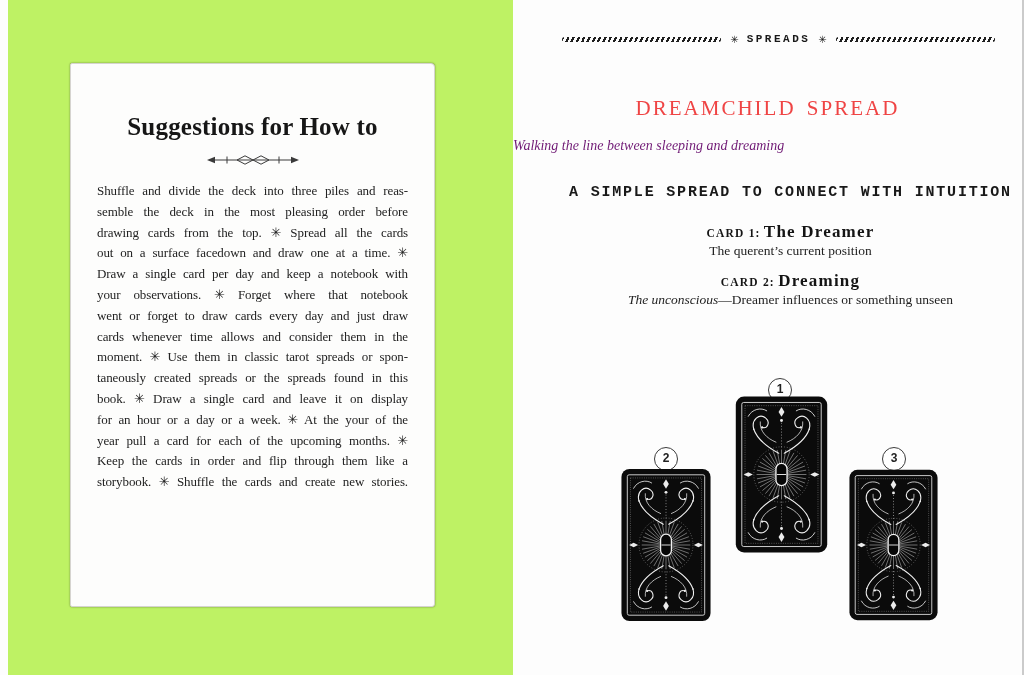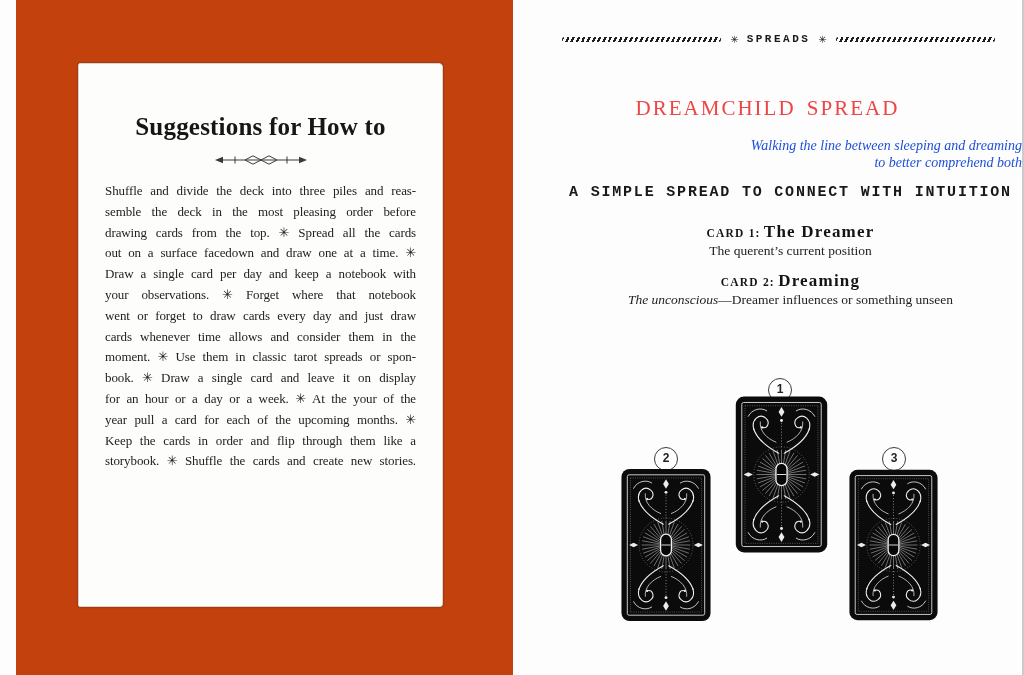--- a/index.html
+++ b/index.html
@@ -1,43 +1,43 @@
 <!DOCTYPE html>
 <html><head>
 <meta charset="utf-8">
 <style>
   html,body{margin:0;padding:0;background:#ffffff;}
   .page{position:relative;width:1024px;height:675px;background:#fdfdfd;overflow:hidden;
         box-sizing:border-box;border-right:2px solid #cbcbcb;
         font-family:"Liberation Serif", serif;color:#1c1c1c;}
 
   
-  .left-half{position:absolute;left:16px;top:0;width:552px;height:675px;background:#c2410c;}
+  .left-half{position:absolute;left:8px;top:0;width:552px;height:675px;background:#bef264;}
   .sheet{position:absolute;left:62px;top:63px;width:365px;height:544px;background:#fdfdfc;
          border:1px solid #d6d4d0;border-radius:2px 4px 3px 2px;
          box-shadow:0 0 2px rgba(0,0,0,.45);box-sizing:border-box;}
   .sheet-heading{margin-top:47px;text-align:center;font-size:25px;line-height:31px;
                  font-weight:600;letter-spacing:.2px;color:#161616;}
   .divider{display:block;margin:11px auto 0 auto;}
   .sheet-body{margin-top:14px;padding:0 26px;font-size:13px;line-height:20.8px;color:#222;}
   .body-line{text-align:justify;text-align-last:justify;white-space:nowrap;letter-spacing:-0.1px;}
 
   
   .right-half{position:absolute;left:513px;top:0;width:509px;height:675px;background:#fdfdfd;}
   .running-head{position:absolute;top:33px;left:49px;right:27px;display:flex;align-items:center;gap:9px;}
   .braid{flex:1;height:5px;border-radius:3px;
          background:repeating-linear-gradient(115deg,#1e1e1e 0 2.2px,rgba(0,0,0,0) 2.2px 4.8px);}
   .rh-label{display:flex;align-items:center;gap:8px;
             font-family:"Liberation Mono", monospace;font-weight:bold;font-size:11px;
             letter-spacing:2.5px;color:#191919;white-space:nowrap;}
   .rh-ast{font-family:"DejaVu Sans", sans-serif;font-size:10px;letter-spacing:0;}
   .spread-title{position:absolute;top:96px;left:0;width:100%;text-align:center;
                 font-size:21px;letter-spacing:2px;color:#ef4444;font-weight:500;word-spacing:4px;}
-  .spread-subtitle{position:absolute;top:137px;left:0;width:100%;text-align:right;
-                   font-style:italic;font-size:14px;line-height:17px;color:#1d4ed8;}
+  .spread-subtitle{position:absolute;top:137px;left:0;width:100%;text-align:left;
+                   font-style:italic;font-size:14px;line-height:17px;color:#701a75;}
   .spread-tagline{position:absolute;top:184px;left:0;width:100%;text-align:center;
                   font-family:"Liberation Mono", monospace;font-weight:bold;font-size:15px;
                   letter-spacing:1.8px;color:#191919;padding-left:23px;}
   .card-list{position:absolute;top:222px;left:0;width:100%;text-align:center;padding-left:23px;}
   .card-entry{margin-bottom:12px;}
   .card-entry .line1{font-size:13px;line-height:19px;}
   .card-label{font-weight:bold;font-size:11.5px;letter-spacing:1.2px;color:#151515;}
   .card-name{font-size:17px;font-weight:600;letter-spacing:1.2px;color:#141414;}
   .card-desc{font-size:13.5px;line-height:16px;color:#232323;}
   .card-desc .ital{font-style:italic;}
@@ -125,20 +125,21 @@
       <div class="sheet-body">
         <div class="body-line">Shuffle and divide the deck into three piles and reas-</div>
         <div class="body-line">semble the deck in the most pleasing order before</div>
         <div class="body-line">drawing cards from the top. ✳ Spread all the cards</div>
         <div class="body-line">out on a surface facedown and draw one at a time. ✳</div>
         <div class="body-line">Draw a single card per day and keep a notebook with</div>
         <div class="body-line">your observations. ✳ Forget where that notebook</div>
         <div class="body-line">went or forget to draw cards every day and just draw</div>
         <div class="body-line">cards whenever time allows and consider them in the</div>
         <div class="body-line">moment. ✳ Use them in classic tarot spreads or spon-</div>
+        <div class="body-line">taneously created spreads or the spreads found in this</div>
         <div class="body-line">book. ✳ Draw a single card and leave it on display</div>
         <div class="body-line">for an hour or a day or a week. ✳ At the your of the</div>
         <div class="body-line">year pull a card for each of the upcoming months. ✳</div>
         <div class="body-line">Keep the cards in order and flip through them like a</div>
         <div class="body-line">storybook. ✳ Shuffle the cards and create new stories.</div>
       </div>
     </div>
   </div>
 
   <div class="right-half">
@@ -150,21 +151,20 @@
         <span>SPREADS</span>
         <span class="rh-ast">✳</span>
       </div>
       <div class="braid"></div>
     </div>
 
     <div class="spread-title">DREAMCHILD SPREAD</div>
 
     <div class="spread-subtitle">
       <div>Walking the line between sleeping and dreaming</div>
-      <div>to better comprehend both</div>
     </div>
 
     <div class="spread-tagline">A SIMPLE SPREAD TO CONNECT WITH INTUITION</div>
 
     <div class="card-list">
       <div class="card-entry">
         <div class="line1">
           <span class="card-label">CARD 1:</span>
           <span class="card-name">The Dreamer</span>
         </div>

